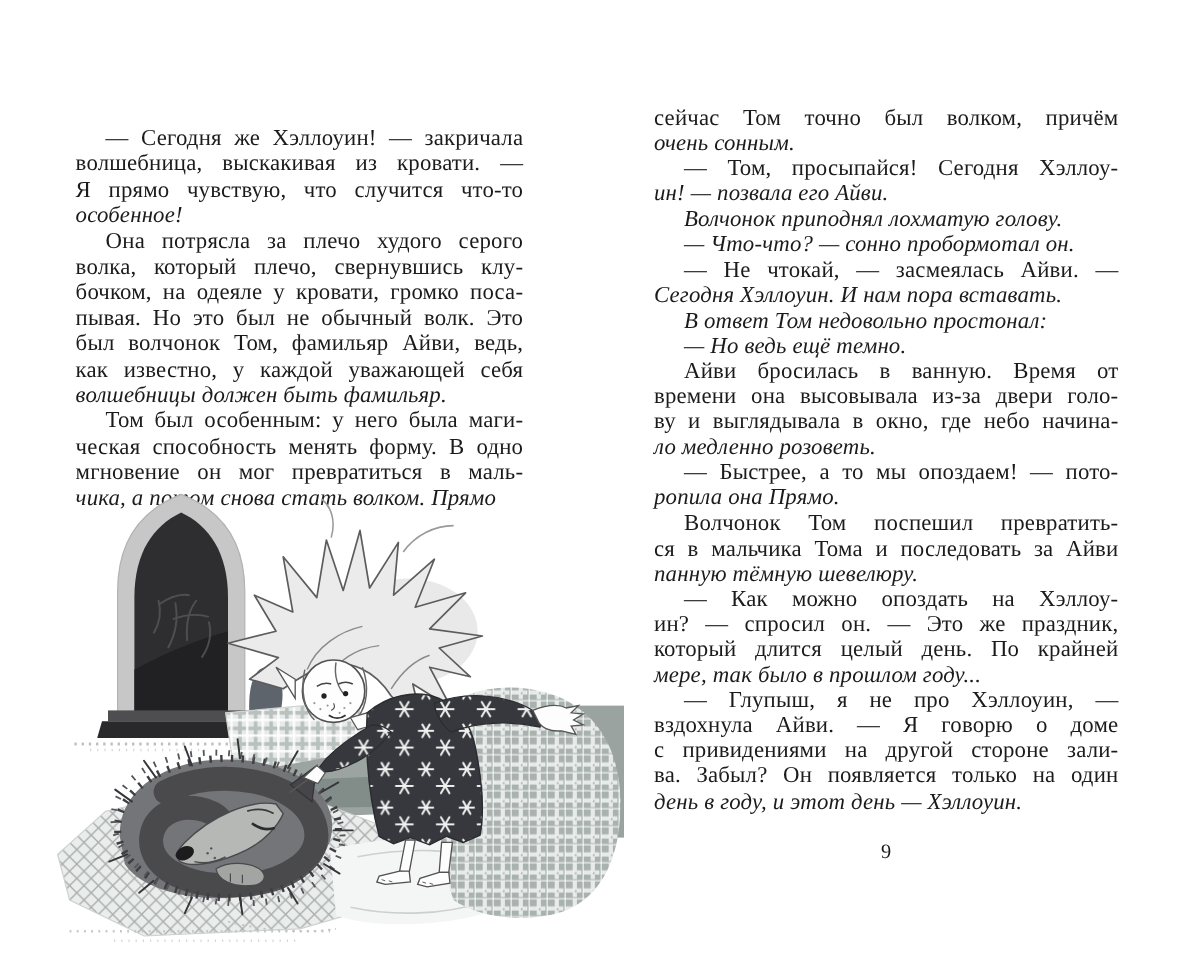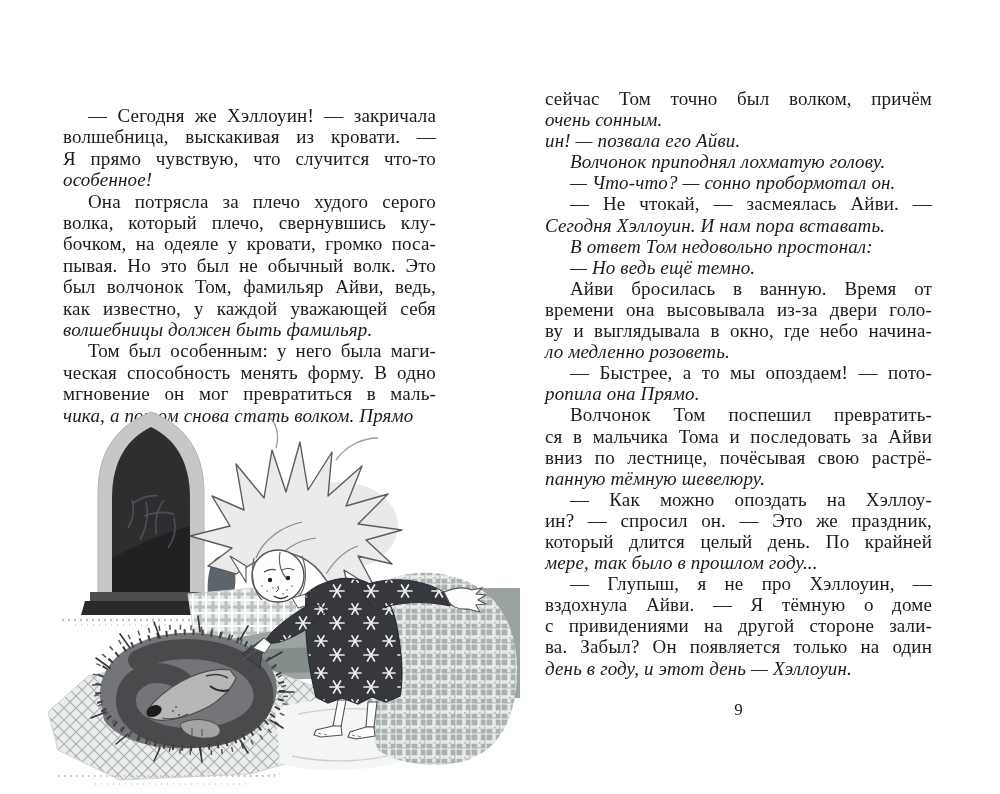--- a/index.html
+++ b/index.html
@@ -217,20 +217,21 @@
     </svg>
   </section>
 
   <section>
     <div id="right-col" class="text-col">
         <div class="para">
           <div class="line">сейчас Том точно был волком, причём</div>
           <div class="line last">очень сонным.</div>
         </div>
         <div class="para">
+          <div class="line first">— Том, просыпайся! Сегодня Хэллоу-</div>
           <div class="line last">ин! — позвала его Айви.</div>
         </div>
         <div class="para">
           <div class="line first last">Волчонок приподнял лохматую голову.</div>
         </div>
         <div class="para">
           <div class="line first last">— Что-что? — сонно пробормотал он.</div>
         </div>
         <div class="para">
           <div class="line first">— Не чтокай, — засмеялась Айви. —</div>
@@ -248,32 +249,31 @@
           <div class="line">ву и выглядывала в окно, где небо начина-</div>
           <div class="line last">ло медленно розоветь.</div>
         </div>
         <div class="para">
           <div class="line first">— Быстрее, а то мы опоздаем! — пото-</div>
           <div class="line last">ропила она Прямо.</div>
         </div>
         <div class="para">
           <div class="line first">Волчонок Том поспешил превратить-</div>
           <div class="line">ся в мальчика Тома и последовать за Айви</div>
-          <div class="line">вниз по лестнице, почёсывая свою растрё-</div>
           <div class="line last">панную тёмную шевелюру.</div>
         </div>
         <div class="para">
           <div class="line first">— Как можно опоздать на Хэллоу-</div>
           <div class="line">ин? — спросил он. — Это же праздник,</div>
           <div class="line">который длится целый день. По крайней</div>
           <div class="line last">мере, так было в прошлом году...</div>
         </div>
         <div class="para">
           <div class="line first">— Глупыш, я не про Хэллоуин, —</div>
-          <div class="line">вздохнула Айви. — Я тёмную о доме</div>
+          <div class="line">вздохнула Айви. — Я говорю о доме</div>
           <div class="line">с привидениями на другой стороне зали-</div>
           <div class="line">ва. Забыл? Он появляется только на один</div>
           <div class="line last">день в году, и этот день — Хэллоуин.</div>
         </div>
       </div>
     <div class="page-number">9</div>
   </section>
 
 </div>
 

